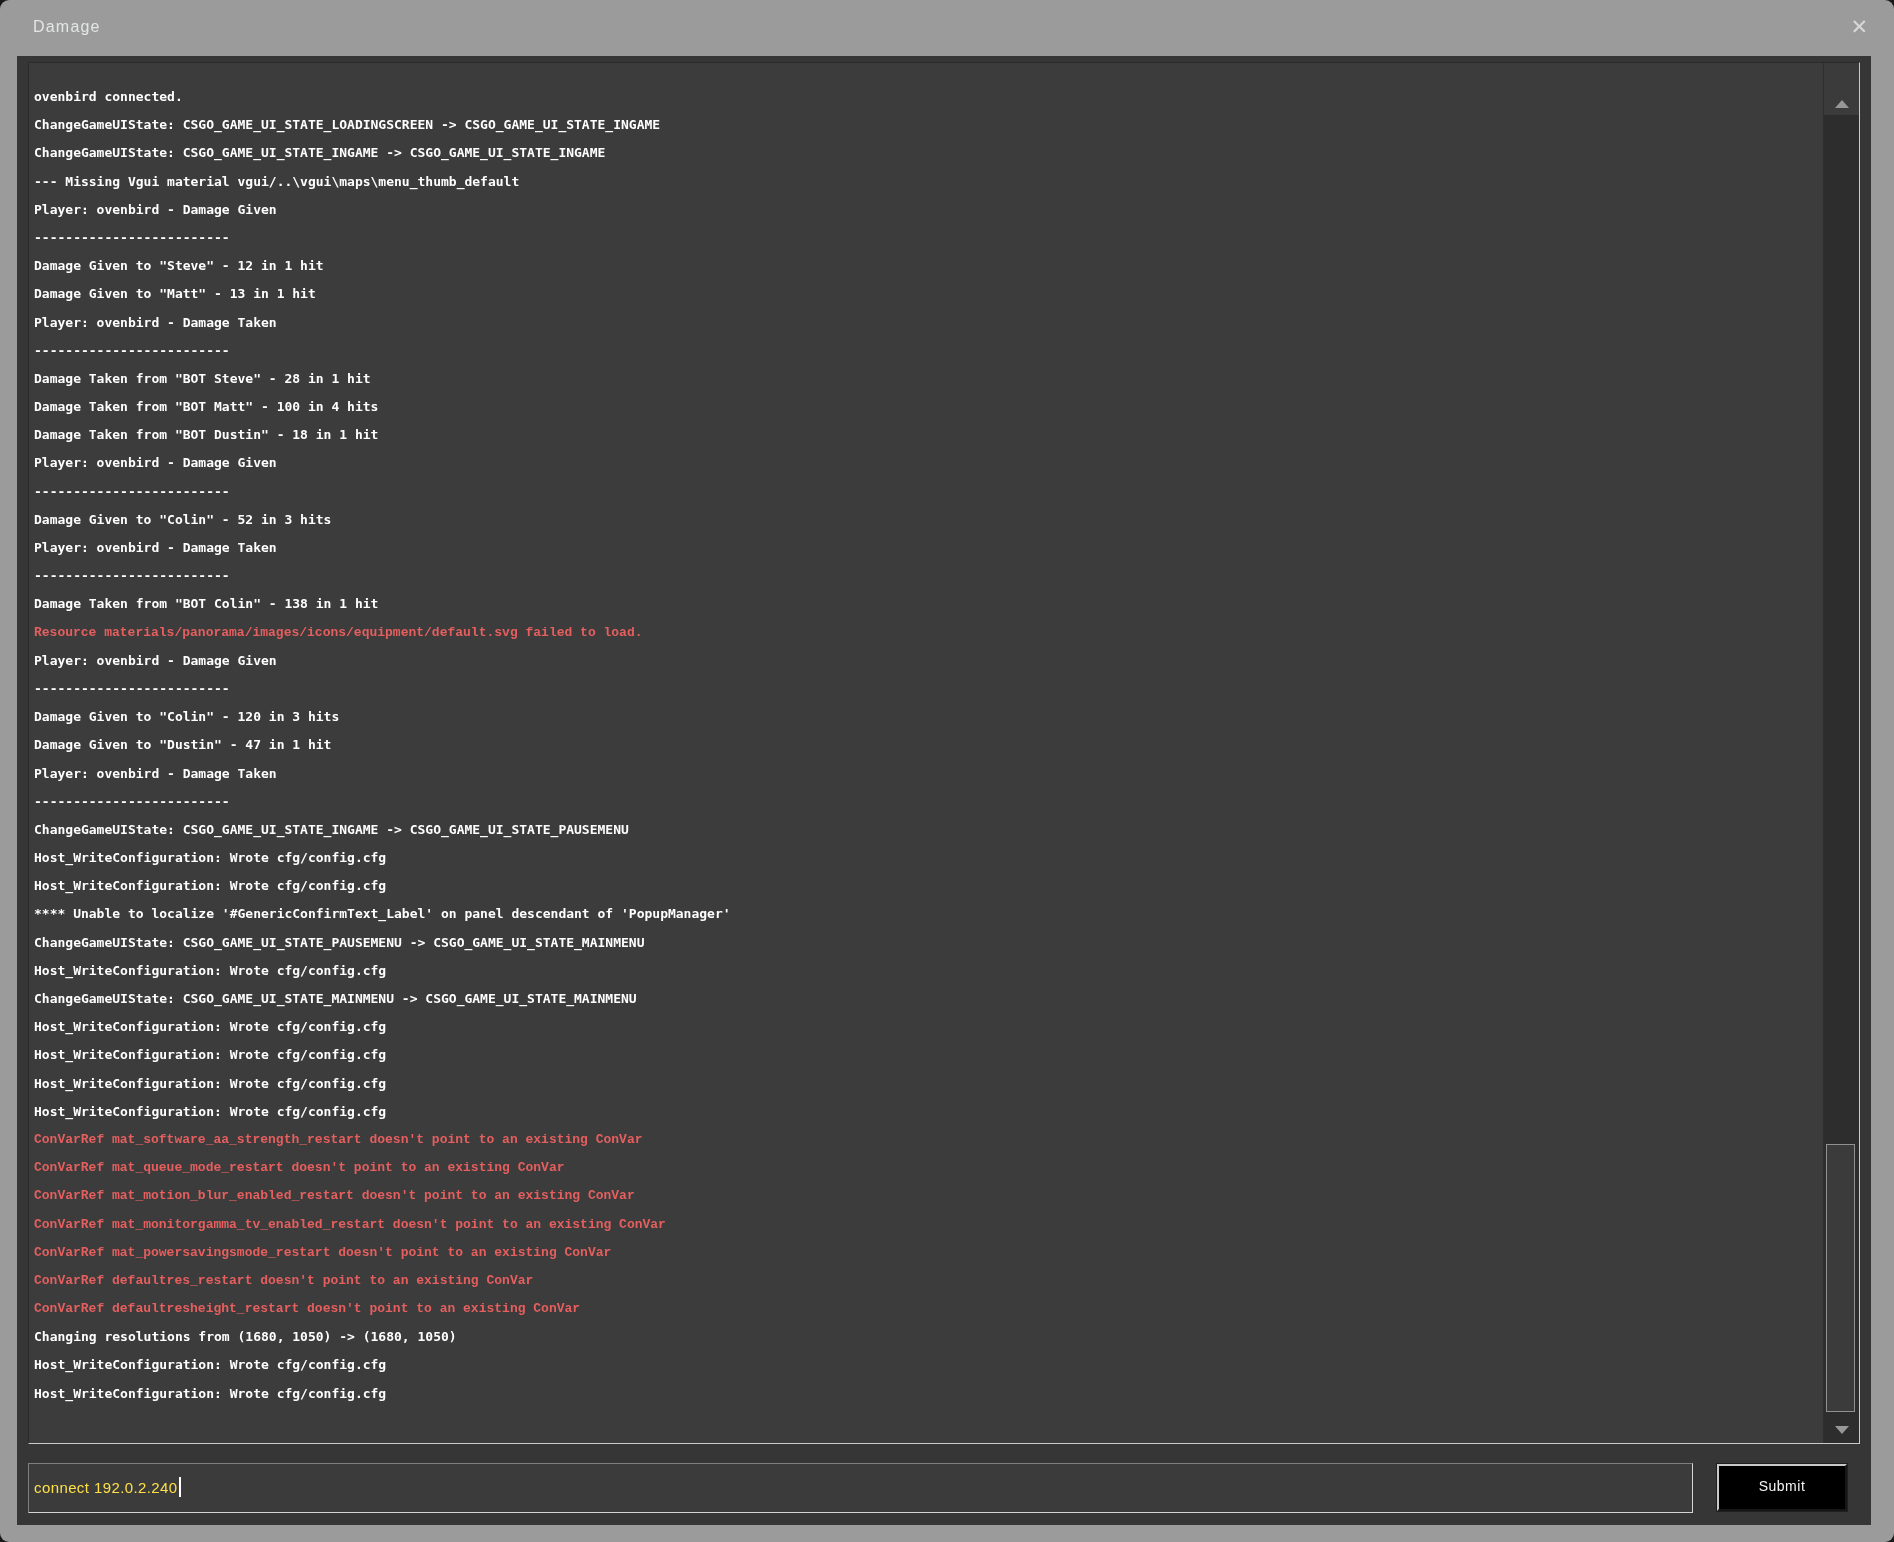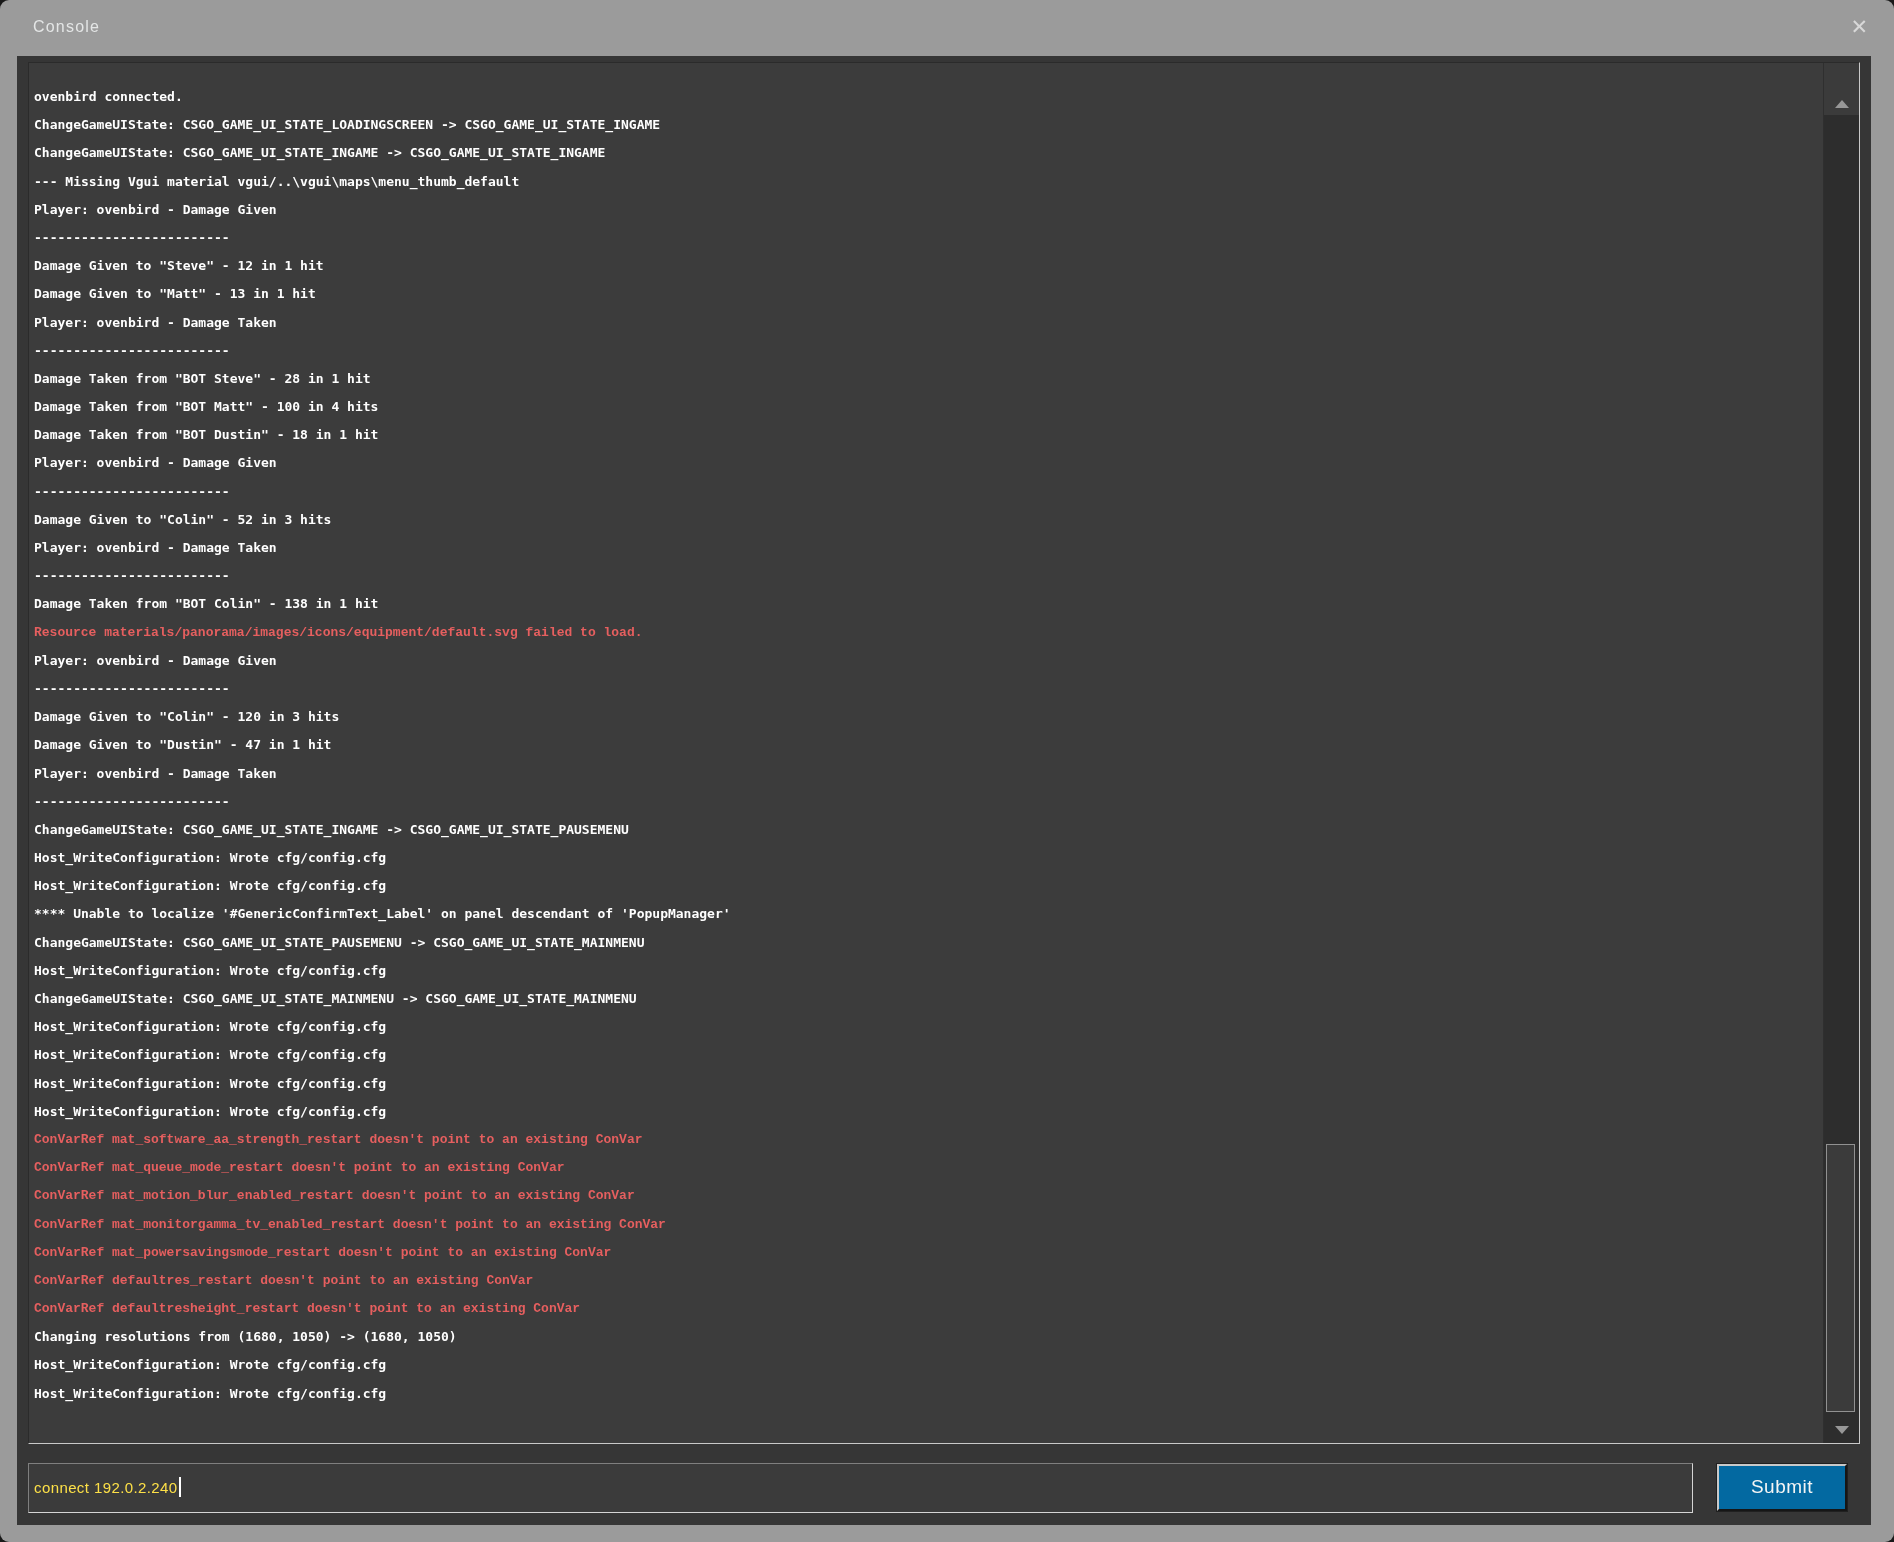--- a/index.html
+++ b/index.html
@@ -68,34 +68,34 @@
     display:block;line-height:47px;padding-left:5px;
     font-family:Liberation Sans, sans-serif;font-size:15px;
     color:#fde047;letter-spacing:0.4px;white-space:pre;
   }
   #caret{
     display:inline-block;width:2px;height:20px;background:#ffffff;
     vertical-align:-4px;margin-left:1px;
   }
   #submit-btn{
     position:absolute;left:1700px;top:1408px;width:130px;height:47px;
-    background:#0369a1;border:2px solid;box-sizing:border-box;
+    background:#000000;border:2px solid;box-sizing:border-box;
     border-color:#c9c9c9 #161616 #161616 #c9c9c9;
     box-shadow:0 0 0 1px #202020;
-    color:#f5f5f5;font-family:"Liberation Sans",sans-serif;font-size:19px;
+    color:#f5f5f5;font-family:"Liberation Sans",sans-serif;font-size:14px;
     text-align:center;line-height:41px;letter-spacing:0.5px;cursor:default;
   }
 </style>
 </head>
 <body>
 
 <div id="window">
 
   <div id="titlebar">
-    <span id="title">Console</span>
+    <span id="title">Damage</span>
     <span id="close">✕</span>
   </div>
 
   <div id="content">
 
     <div id="output-box">
       <div id="lines"><div class="console-line">ovenbird connected.</div><div class="console-line">ChangeGameUIState: CSGO_GAME_UI_STATE_LOADINGSCREEN -&gt; CSGO_GAME_UI_STATE_INGAME</div><div class="console-line">ChangeGameUIState: CSGO_GAME_UI_STATE_INGAME -&gt; CSGO_GAME_UI_STATE_INGAME</div><div class="console-line">--- Missing Vgui material vgui/..\vgui\maps\menu_thumb_default</div><div class="console-line">Player: ovenbird - Damage Given</div><div class="console-line">-------------------------</div><div class="console-line">Damage Given to "Steve" - 12 in 1 hit</div><div class="console-line">Damage Given to "Matt" - 13 in 1 hit</div><div class="console-line">Player: ovenbird - Damage Taken</div><div class="console-line">-------------------------</div><div class="console-line">Damage Taken from "BOT Steve" - 28 in 1 hit</div><div class="console-line">Damage Taken from "BOT Matt" - 100 in 4 hits</div><div class="console-line">Damage Taken from "BOT Dustin" - 18 in 1 hit</div><div class="console-line">Player: ovenbird - Damage Given</div><div class="console-line">-------------------------</div><div class="console-line">Damage Given to "Colin" - 52 in 3 hits</div><div class="console-line">Player: ovenbird - Damage Taken</div><div class="console-line">-------------------------</div><div class="console-line">Damage Taken from "BOT Colin" - 138 in 1 hit</div><div class="console-line red">Resource materials/panorama/images/icons/equipment/default.svg failed to load.</div><div class="console-line">Player: ovenbird - Damage Given</div><div class="console-line">-------------------------</div><div class="console-line">Damage Given to "Colin" - 120 in 3 hits</div><div class="console-line">Damage Given to "Dustin" - 47 in 1 hit</div><div class="console-line">Player: ovenbird - Damage Taken</div><div class="console-line">-------------------------</div><div class="console-line">ChangeGameUIState: CSGO_GAME_UI_STATE_INGAME -&gt; CSGO_GAME_UI_STATE_PAUSEMENU</div><div class="console-line">Host_WriteConfiguration: Wrote cfg/config.cfg</div><div class="console-line">Host_WriteConfiguration: Wrote cfg/config.cfg</div><div class="console-line">**** Unable to localize '#GenericConfirmText_Label' on panel descendant of 'PopupManager'</div><div class="console-line">ChangeGameUIState: CSGO_GAME_UI_STATE_PAUSEMENU -&gt; CSGO_GAME_UI_STATE_MAINMENU</div><div class="console-line">Host_WriteConfiguration: Wrote cfg/config.cfg</div><div class="console-line">ChangeGameUIState: CSGO_GAME_UI_STATE_MAINMENU -&gt; CSGO_GAME_UI_STATE_MAINMENU</div><div class="console-line">Host_WriteConfiguration: Wrote cfg/config.cfg</div><div class="console-line">Host_WriteConfiguration: Wrote cfg/config.cfg</div><div class="console-line">Host_WriteConfiguration: Wrote cfg/config.cfg</div><div class="console-line">Host_WriteConfiguration: Wrote cfg/config.cfg</div><div class="console-line red">ConVarRef mat_software_aa_strength_restart doesn't point to an existing ConVar</div><div class="console-line red">ConVarRef mat_queue_mode_restart doesn't point to an existing ConVar</div><div class="console-line red">ConVarRef mat_motion_blur_enabled_restart doesn't point to an existing ConVar</div><div class="console-line red">ConVarRef mat_monitorgamma_tv_enabled_restart doesn't point to an existing ConVar</div><div class="console-line red">ConVarRef mat_powersavingsmode_restart doesn't point to an existing ConVar</div><div class="console-line red">ConVarRef defaultres_restart doesn't point to an existing ConVar</div><div class="console-line red">ConVarRef defaultresheight_restart doesn't point to an existing ConVar</div><div class="console-line">Changing resolutions from (1680, 1050) -&gt; (1680, 1050)</div><div class="console-line">Host_WriteConfiguration: Wrote cfg/config.cfg</div><div class="console-line">Host_WriteConfiguration: Wrote cfg/config.cfg</div></div>
 
       <div id="scrollbar">
         <div id="scroll-up-btn">

